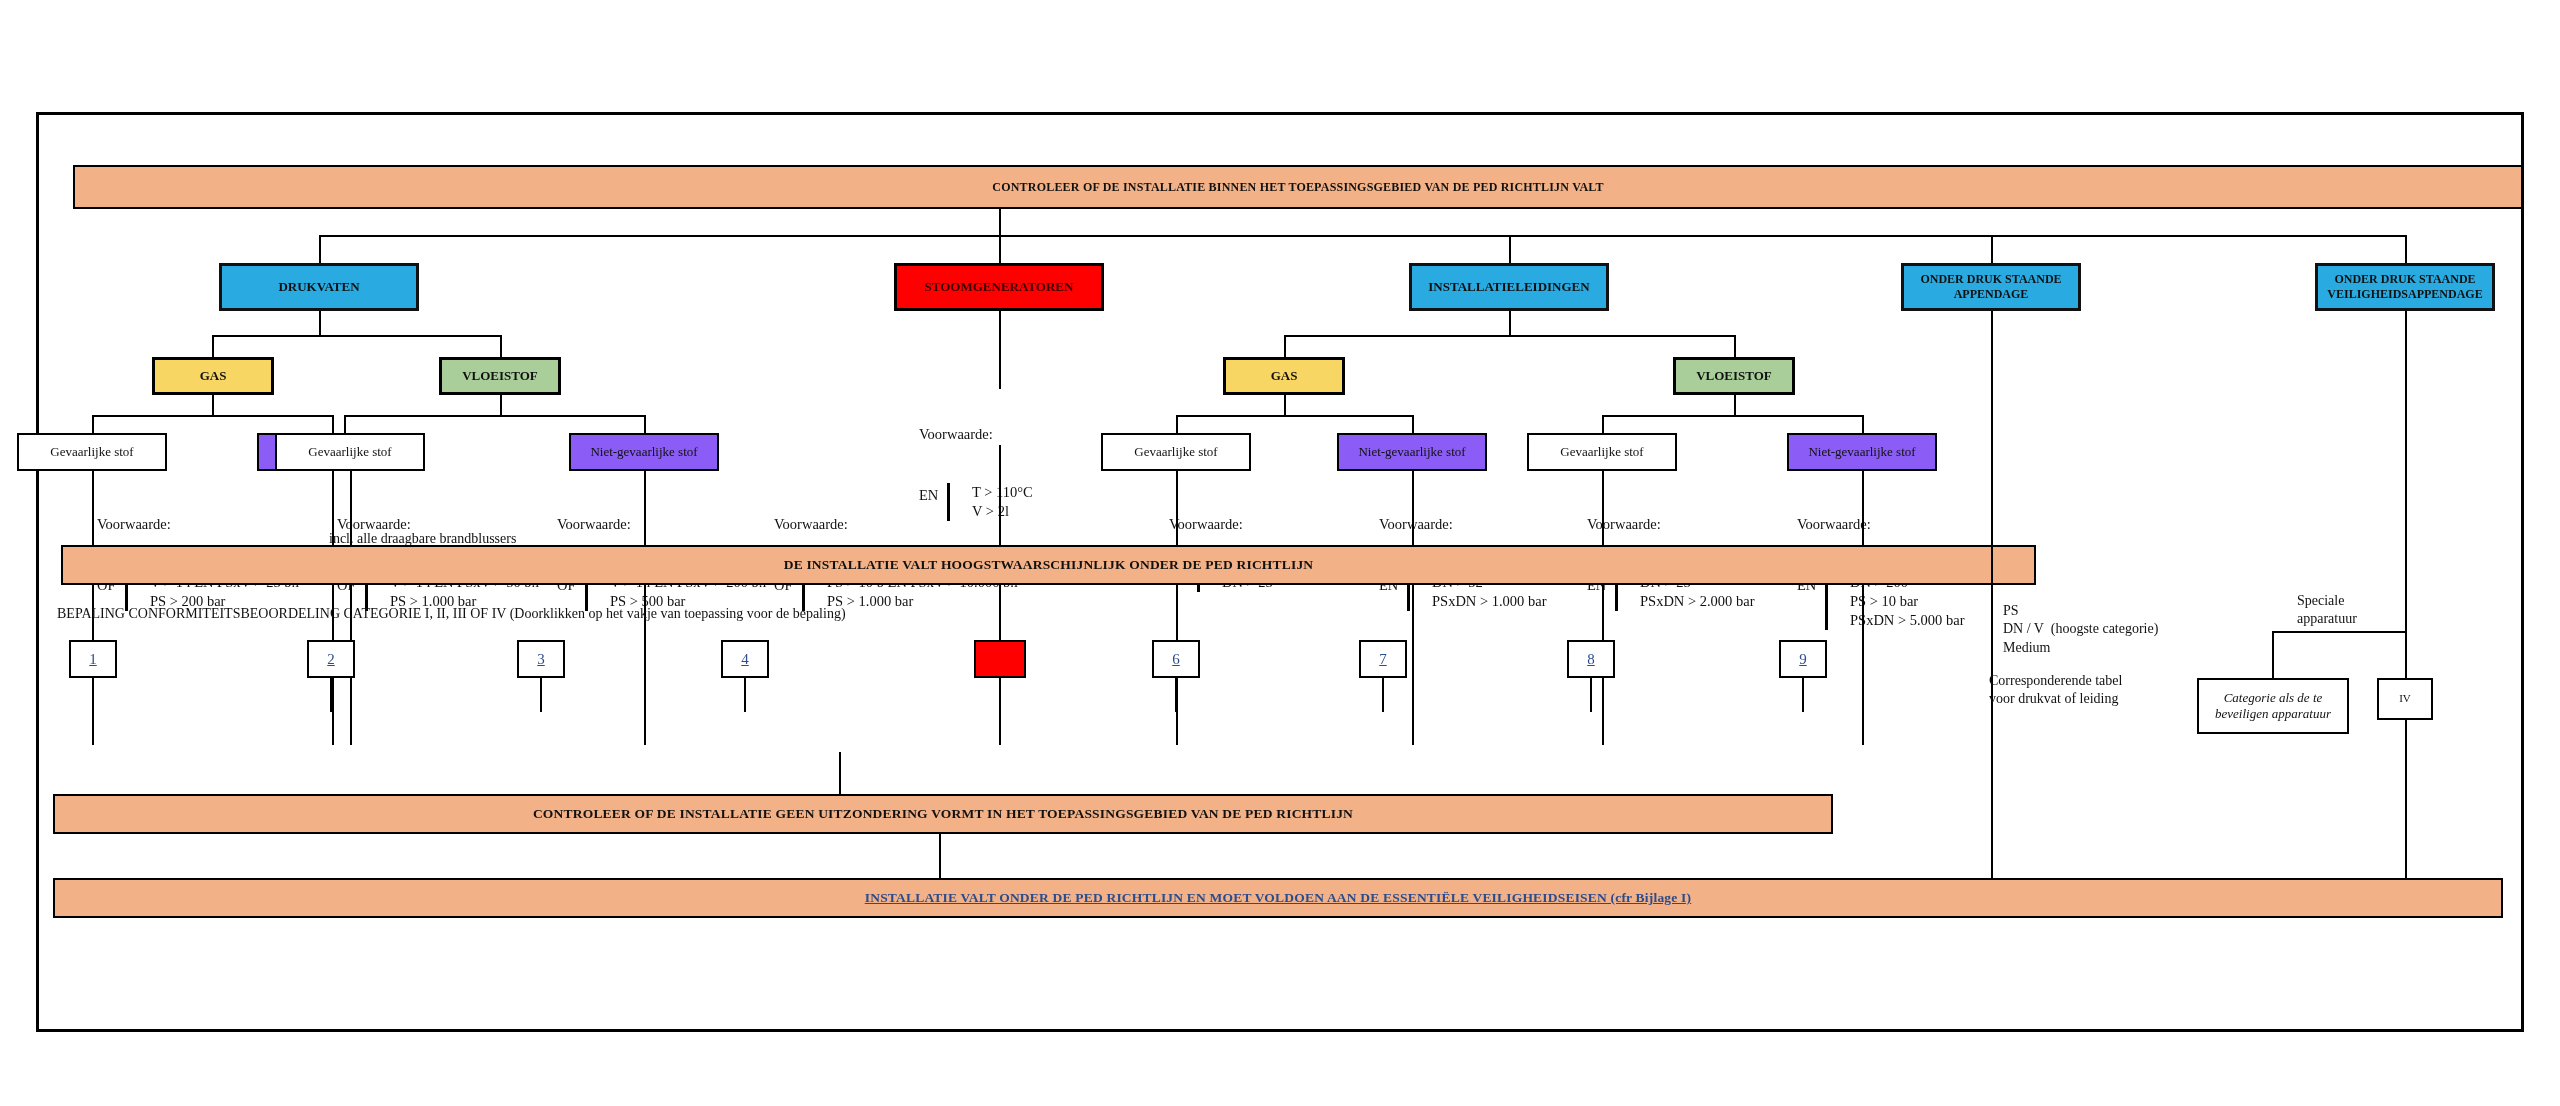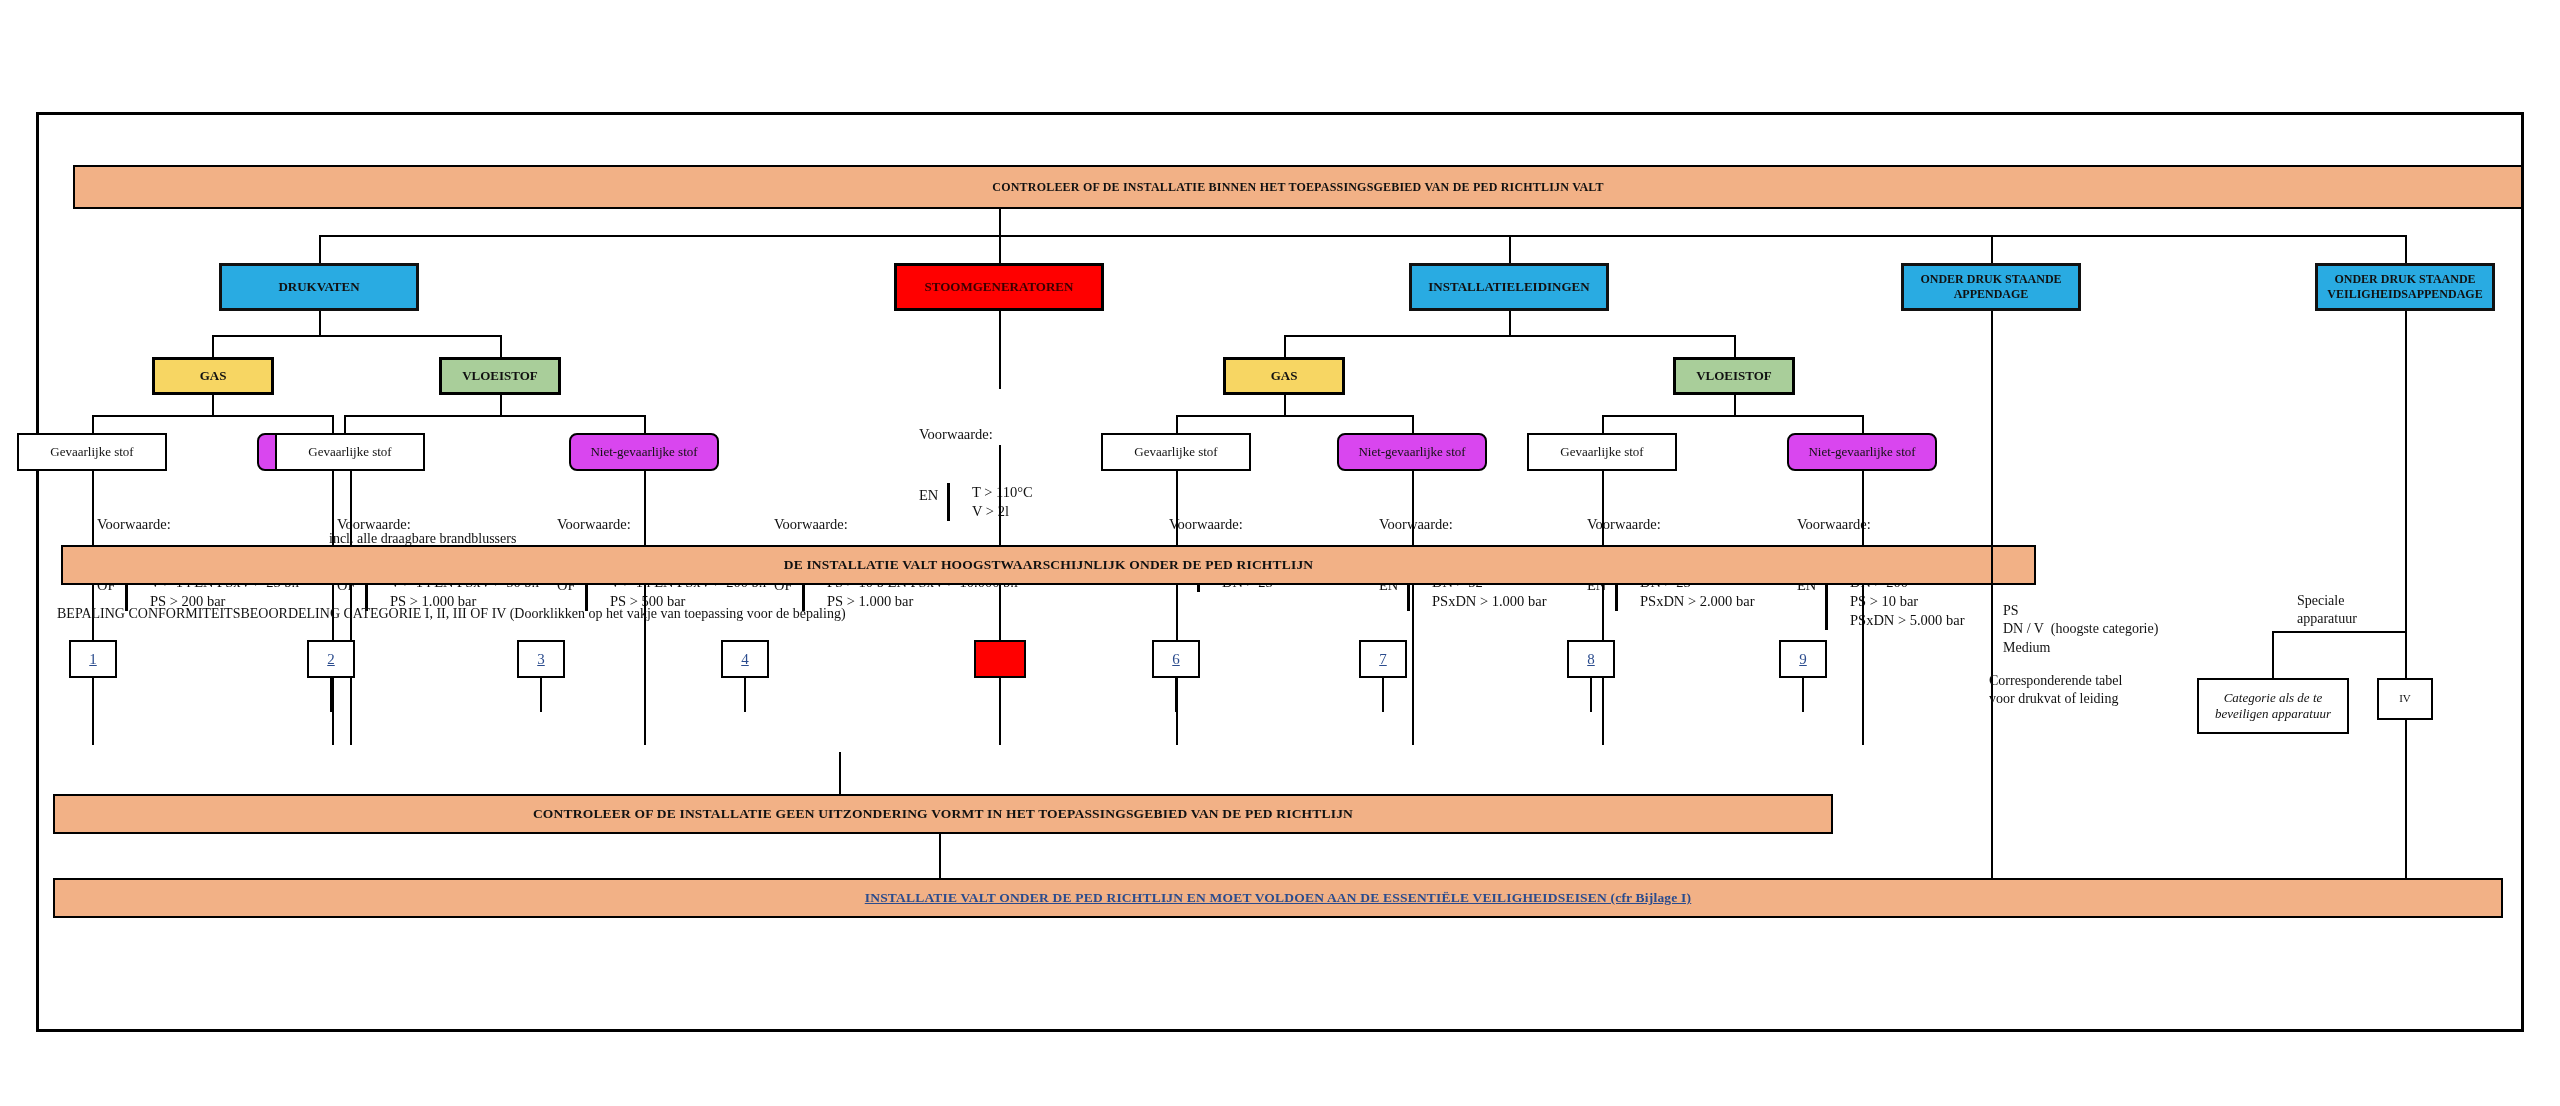--- a/index.html
+++ b/index.html
@@ -19,21 +19,21 @@
   }
   .node{
     border:3px solid #000;display:flex;align-items:center;justify-content:center;
     text-align:center;font-weight:bold;color:#111;line-height:1.25;
   }
   .node.cyan{background:#29ABE2;border-color:#111;}
   .node.red{background:#FF0000;color:#3a0000;}
   .node.yellow{background:#F7D663;}
   .node.green{background:#A9CE9A;}
   .node.white{background:#ffffff;border-width:2px;font-weight:normal;}
-  .node.grey{background:#d946ef;border-width:2px;font-weight:normal;border-radius:8px;}
+  .node.grey{background:#8b5cf6;border-width:2px;font-weight:normal;}
   .node.plain{background:#ffffff;border-width:2px;font-weight:normal;}
   .numbox{
     background:#ffffff;border:2px solid #000;display:flex;align-items:center;
     justify-content:center;
   }
   .numbox.red{background:#FF0000;border-color:#000;}
   .numbox a{color:#2A4B8D;text-decoration:underline;font-size:15px;font-weight:normal;}
   .numbox.red a{color:#FF0000;}
   
   .vline{background:#000;width:2px;}

